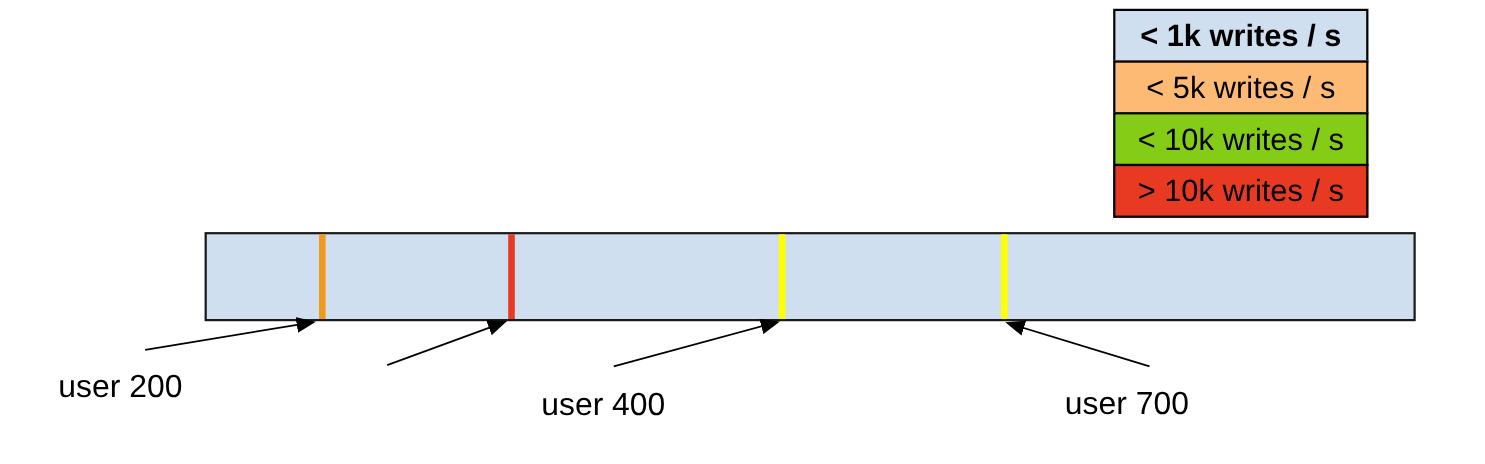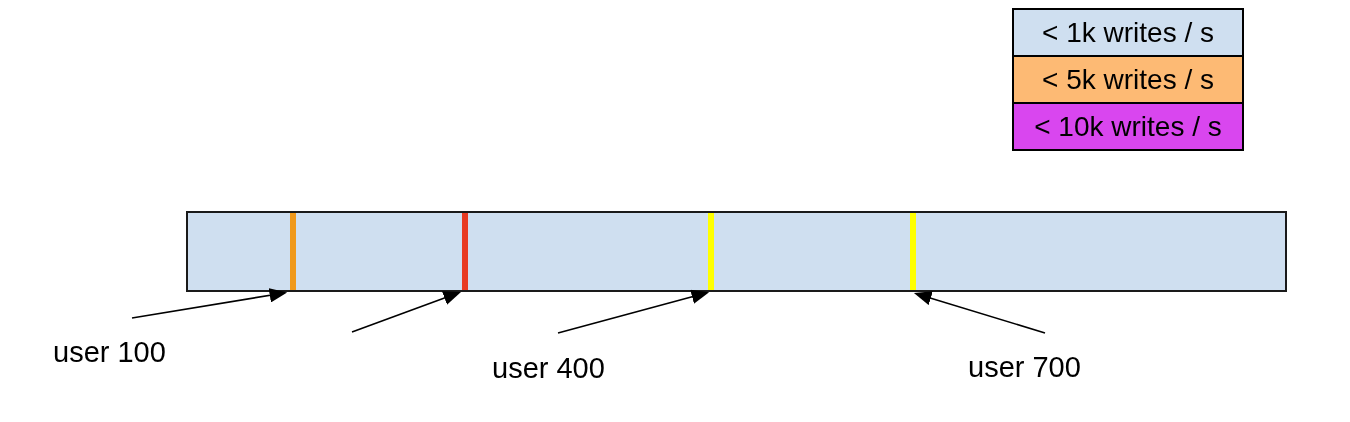--- a/index.html
+++ b/index.html
@@ -30,21 +30,21 @@
   .legend-row {
     width: 100%;
     height: 49px;
     margin-top: -2px;
     border: 2px solid #000;
     text-align: center;
     line-height: 45px;
     font-size: 28px;
     white-space: nowrap;
   }
-  .legend-row:first-child { margin-top: 0; }
+  .legend-row:first-child { margin-top: 0; font-weight: bold; }
 
   
   .users-bar {
     position: absolute;
     left: 186px; top: 211px;
     width: 1101px; height: 81px;
     border: 2px solid #1a1a1a;
   }
   .tick {
     position: absolute;
@@ -72,31 +72,32 @@
 </style>
 </head>
 <body>
 
 <div class="canvas">
 
 
   <div class="legend">
     <div class="legend-row" style="background-color: rgb(207, 223, 240);">&lt; 1k writes / s</div>
     <div class="legend-row" style="background-color: #fdba74;">&lt; 5k writes / s</div>
-    <div class="legend-row" style="background-color: #d946ef;">&lt; 10k writes / s</div>
+    <div class="legend-row" style="background-color: #84cc16;">&lt; 10k writes / s</div>
+    <div class="legend-row" style="background-color: rgb(232, 58, 34);">&gt; 10k writes / s</div>
   </div>
 
   <div class="users-bar" style="background-color: rgb(207, 223, 240); border-color: rgb(26, 26, 26);">
     <div class="tick" style="left: 102px; background-color: rgb(240, 153, 27);"></div>
     <div class="tick" style="left: 274px; background-color: rgb(232, 58, 34);"></div>
     <div class="tick" style="left: 520px; background-color: rgb(255, 255, 0);"></div>
     <div class="tick" style="left: 722px; background-color: rgb(255, 255, 0);"></div>
   </div>
 
-  <div class="user-label u100">user 100</div>
+  <div class="user-label u100">user 200</div>
   <div class="user-label u300">user 400</div>
   <div class="user-label u400">user 700</div>
 
   <svg class="arrow-layer" viewBox="0 0 1350 422" xmlns="http://www.w3.org/2000/svg">
     <defs>
       <marker id="ah" markerWidth="11" markerHeight="9" refX="9" refY="4.5" orient="auto">
         <path d="M0,0 L11,4.5 L0,9 z" fill="#000"></path>
       </marker>
     </defs>
     <line x1="132" y1="318" x2="284" y2="293" stroke="#000" stroke-width="1.6" marker-end="url(#ah)"></line>

